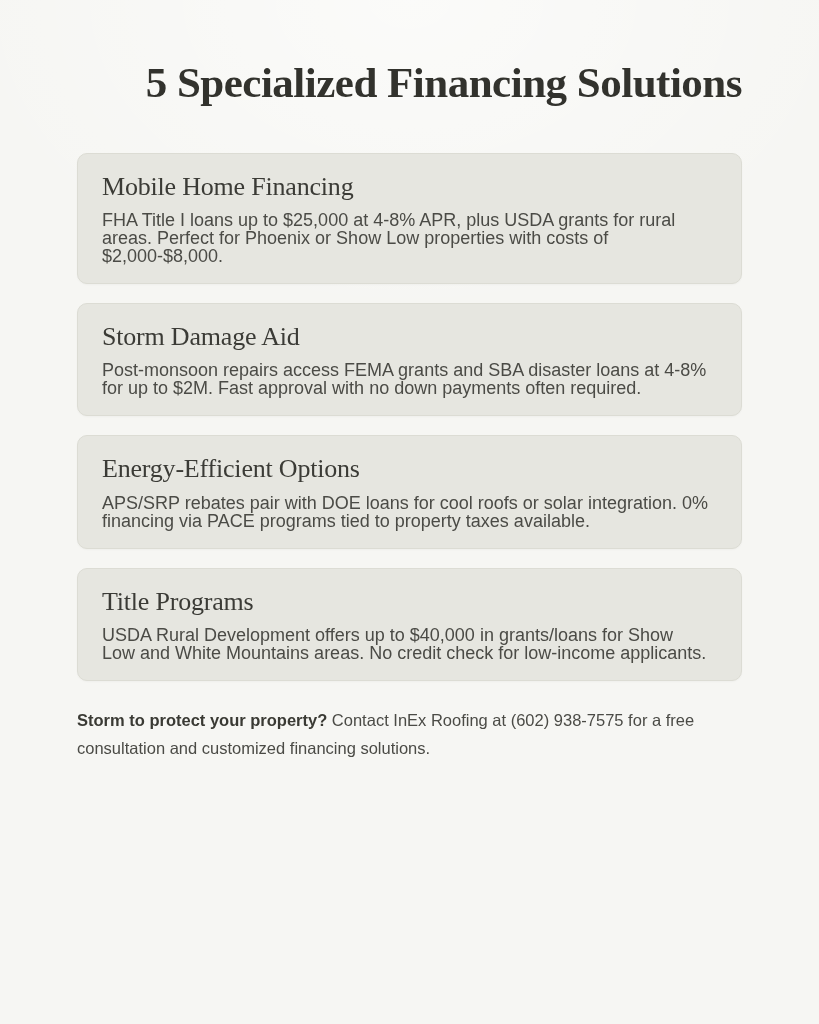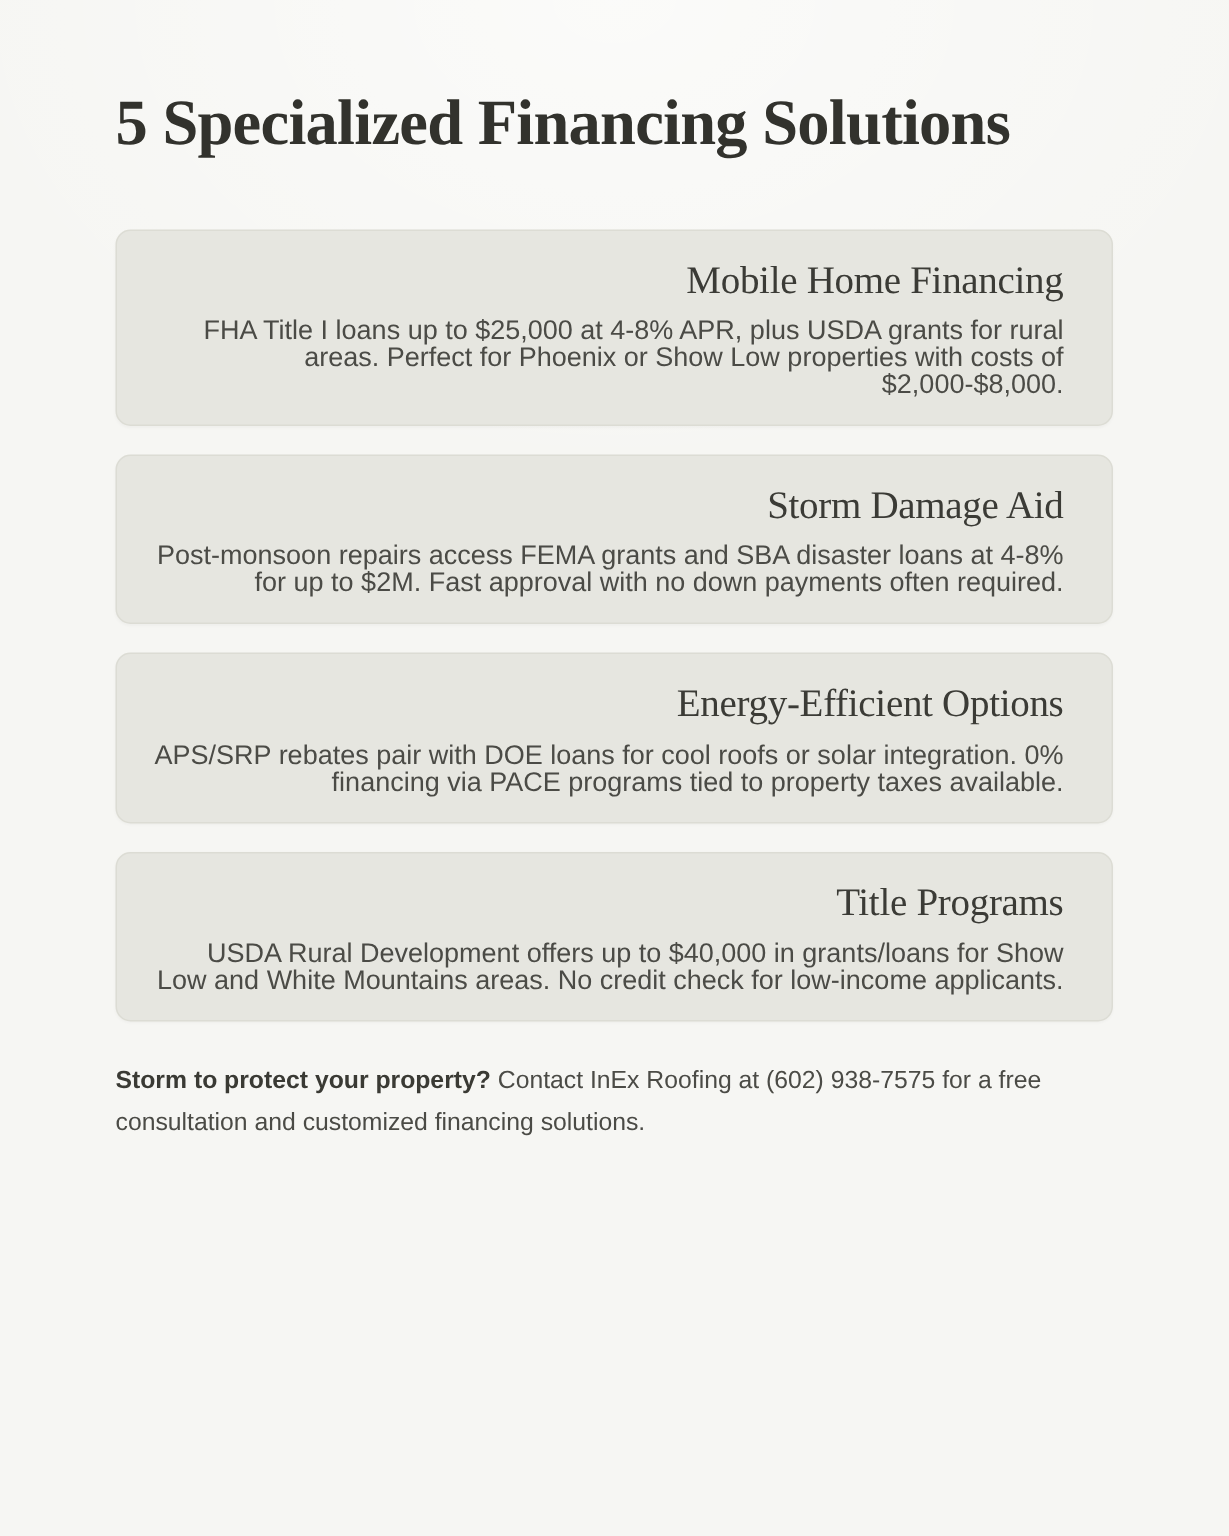--- a/index.html
+++ b/index.html
@@ -27,29 +27,29 @@
     margin: 0 auto;
   }
   .page-title {
     margin: 58px 0 44px 0;
     font-family: "Liberation Serif", "DejaVu Serif", serif;
     font-weight: 600;
     font-size: 43px;
     line-height: 1.18;
     letter-spacing: -0.5px;
     color: var(--title-color, #32322d);
+    text-align: right;
   }
   .card {
     background: var(--card-bg, #e6e6e0);
     border: 1px solid var(--card-border, #dcdcd4);
     border-radius: 10px;
     padding: 16px 32px 18px 24px;
     margin-bottom: 19px;
     box-shadow: 0 1px 2px rgba(0,0,0,0.03);
-    text-align: right;
   }
   .card-heading {
     margin: 0;
     font-family: "Liberation Serif", "DejaVu Serif", serif;
     font-weight: 500;
     font-size: 26px;
     line-height: 1.28;
     letter-spacing: -0.2px;
     color: var(--heading-color, #3b3b36);
   }

